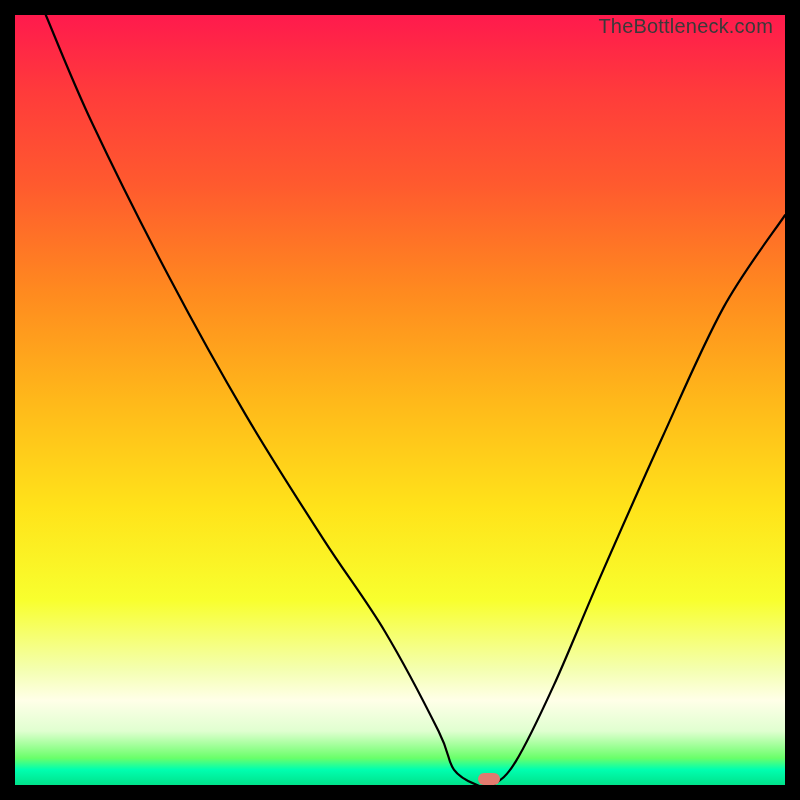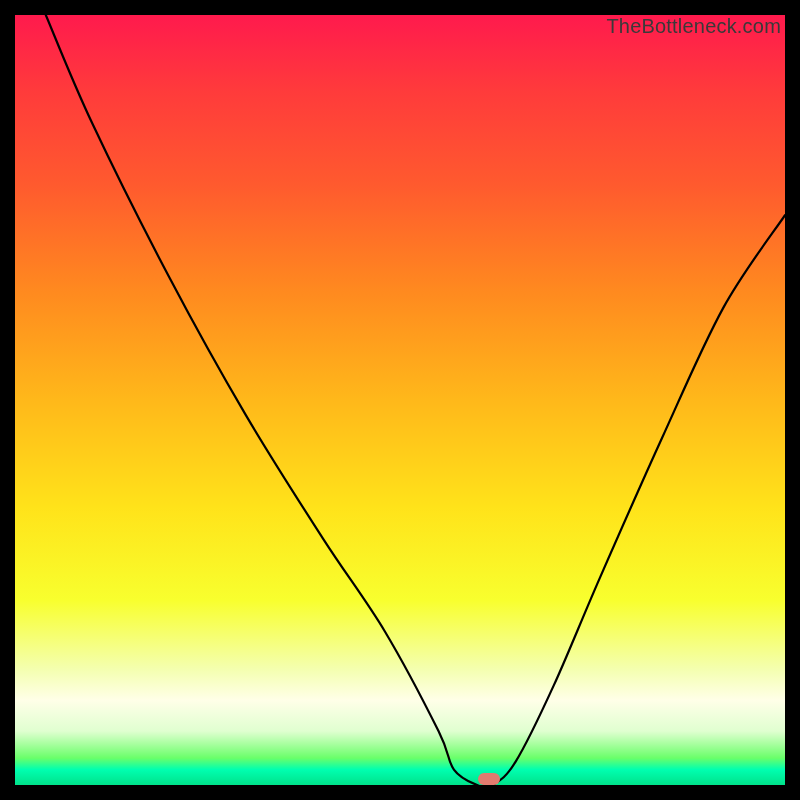--- a/index.html
+++ b/index.html
@@ -43,21 +43,21 @@
     position: absolute;
     left: 0;
     top: 0;
     width: 770px;
     height: 770px;
     pointer-events: none;
   }
   .watermark {
     position: absolute;
     top: 0;
-    right: 4px;
+    right: 12px;
     color: #3a3a3a;
     font-size: 20px;
     font-weight: 500;
     letter-spacing: 0.2px;
     user-select: none;
   }
   .marker {
     position: absolute;
     width: 22px;
     height: 12px;

